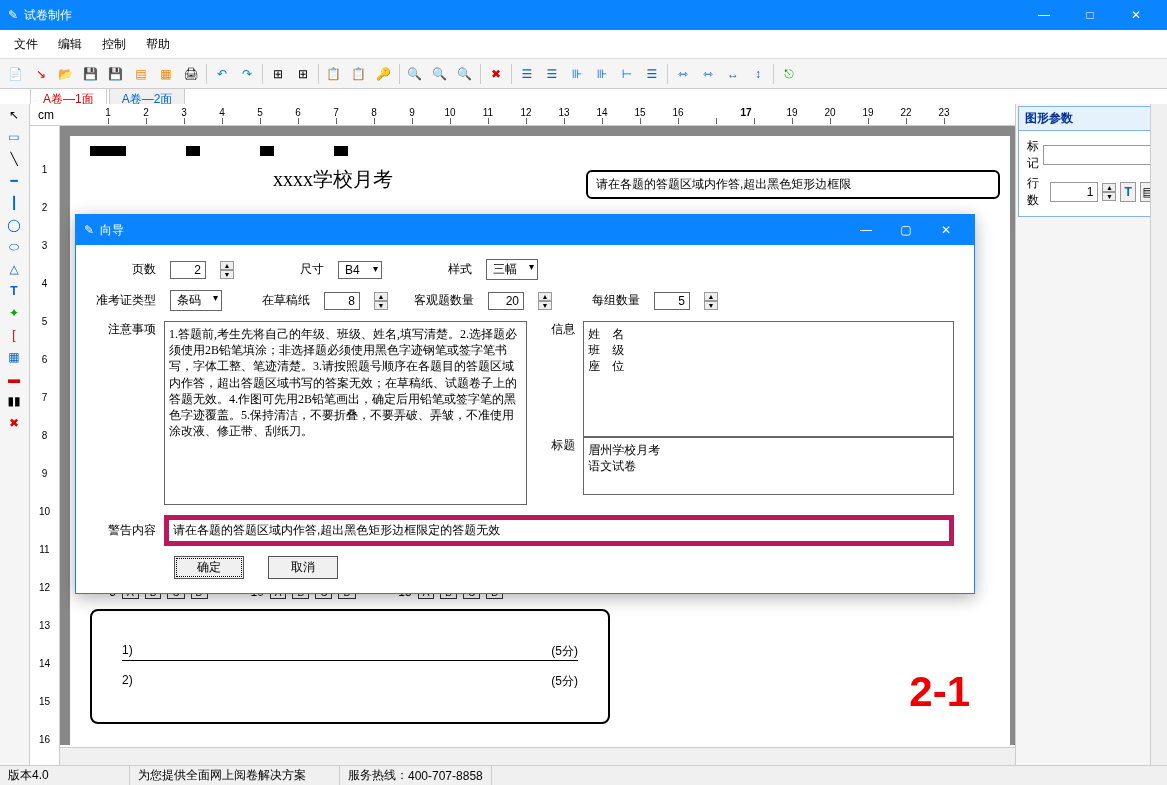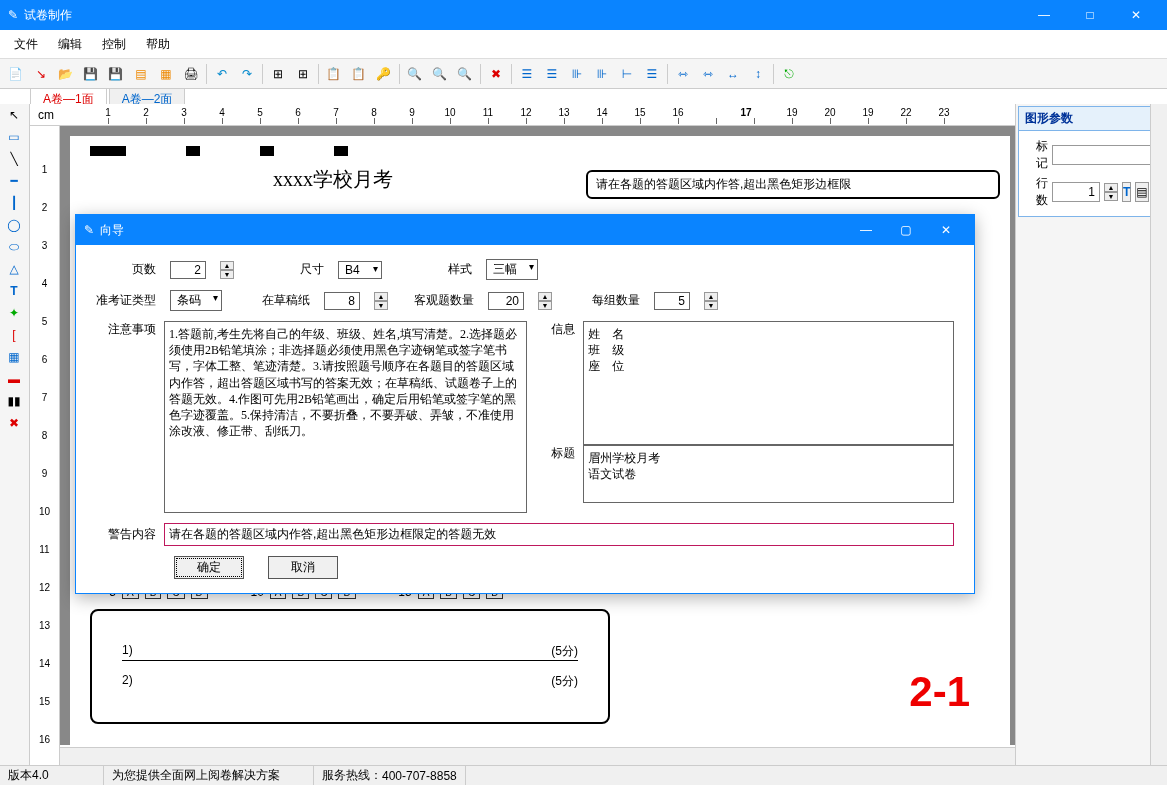--- a/index.html
+++ b/index.html
@@ -50,21 +50,21 @@
 .answerline { margin: 12px 0; border-bottom: 1px solid #000; display: flex; }
 
 .hscroll { position: absolute; left: 30px; right: 0; bottom: 0; height: 18px; background: #f0f0f0; border-top: 1px solid #ccc; }
 
 
 .rightpanel { width: 152px; border-left: 1px solid #ccc; background: #f5f5f5; padding: 2px; overflow: auto; position: relative; }
 .panel-section { border: 1px solid #7eb4ea; margin-bottom: 4px; background: #fff; }
 .panel-hdr { background: #e5f1fb; padding: 3px 6px; color: #003399; font-weight: bold; border-bottom: 1px solid #7eb4ea; display: flex; }
 .panel-hdr .chev { margin-left: auto; cursor: pointer; }
 .panel-body { padding: 4px; }
-.prow { display: flex; align-items: center; margin: 3px 13px; gap: 4px; }
+.prow { display: flex; align-items: center; margin: 3px 4px; gap: 4px; }
 .prow label { width: 28px; }
 .prow input { flex: 1; border: 1px solid #999; height: 20px; padding: 0 4px; }
 .spin { display: flex; flex-direction: column; }
 .spin div { width: 14px; height: 9px; border: 1px solid #999; font-size: 7px; text-align: center; line-height: 7px; cursor: pointer; background: #eee; }
 .pbtn { width: 22px; height: 20px; border: 1px solid #999; display: flex; align-items: center; justify-content: center; cursor: pointer; background: #f0f0f0; }
 .rightscroll { position:absolute; right:0; top:0; bottom:0; width:17px; background:#f0f0f0; border-left:1px solid #ccc; }
 
 
 .statusbar { position: absolute; bottom: 0; left: 0; right: 0; height: 20px; background: #f0f0f0; border-top: 1px solid #ccc; display: flex; align-items: center; }
 .statusbar .scell { padding: 0 8px; border-right: 1px solid #ccc; height: 100%; display: flex; align-items: center; }
@@ -80,21 +80,21 @@
 .wrow .fld { display: flex; align-items: center; gap: 14px; }
 .numbox { border: 1px solid #666; padding: 1px 4px; width: 36px; text-align: right; display: inline-block; background: #fff; }
 .selbox { border: 1px solid #666; padding: 1px 20px 1px 6px; position: relative; background: #fff; display: inline-block; min-width: 44px; }
 .selbox::after { content: "▾"; position: absolute; right: 3px; top: 1px; font-size: 10px; }
 .mid { display: flex; flex: 1; gap: 16px; }
 .mid .col { display: flex; flex-direction: column; }
 .mid .col.left { flex: 1.05; }
 .mid .col.right { flex: 1; }
 .ta { border: 1px solid #666; flex: 1; padding: 4px; font-size: 12px; line-height: 1.35; background: #fff; overflow: auto; resize: none; font-family: "SimSun"; }
 .warnrow { display: flex; align-items: center; gap: 8px; margin-top: 10px; }
-.warnrow .wi { flex: 1; border: 1px solid #be185d; padding: 2px 4px; background: #fff; }
+.warnrow .wi { flex: 1; border: 5px solid #be185d; padding: 2px 4px; background: #fff; }
 .btns { display: flex; gap: 24px; margin-top: 10px; margin-left: 78px; }
 .btns .btn { border: 1px solid #555; padding: 2px 22px; cursor: pointer; background: #f0f0f0; }
 .btns .btn.focus { outline: 1px dotted #000; outline-offset: -3px; }
 
 
 .rnum { position: absolute; font-size: 10px; top: 3px; transform: translateX(-50%); }
 .rline { position: absolute; top: 14px; height: 6px; width: 1px; background: #666; }
 </style>
 </head>
 <body>
@@ -356,21 +356,21 @@
           <div class="pbtn" style="color:#06c;font-weight:bold">T</div>
           <div class="pbtn">▤</div>
         </div>
       </div>
     </div>
     <div class="rightscroll"></div>
   </div>
 </div>
 
 <div class="statusbar">
-  <div class="scell" style="width:104px">版本4.0</div>
+  <div class="scell" style="width:130px">版本4.0</div>
   <div class="scell" style="width:210px">为您提供全面网上阅卷解决方案</div>
   <div class="scell">
       <span>服务热线：</span>
       <span>400-707-8858</span>
     </div>
 </div>
 
 <div class="wizard">
   <div class="wtitle">
     <span>✎</span>

